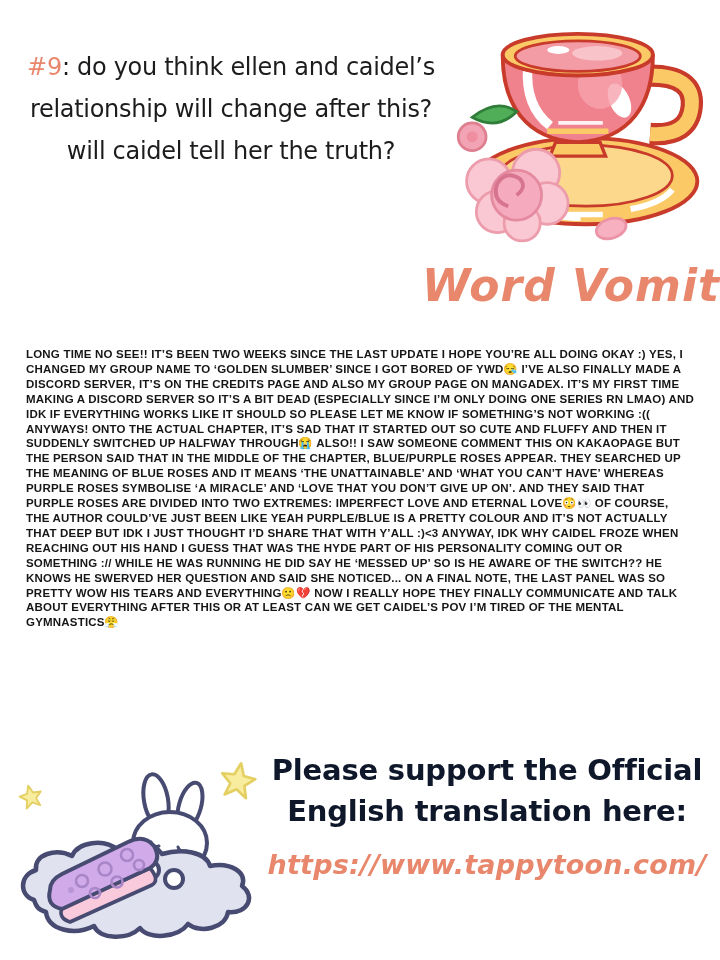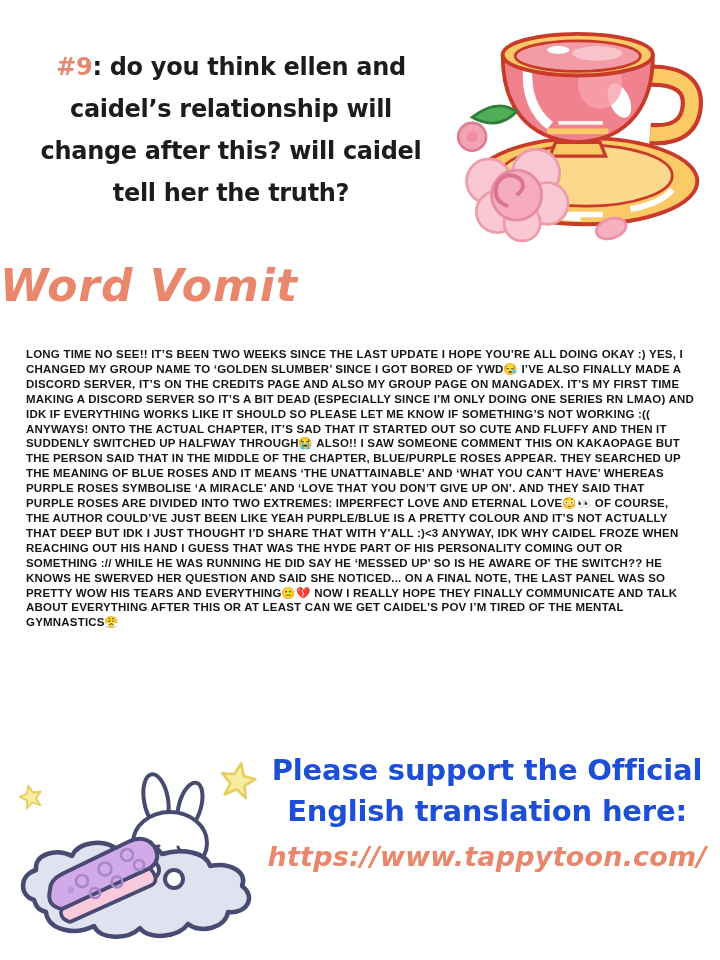--- a/index.html
+++ b/index.html
@@ -3,49 +3,49 @@
 <meta charset="utf-8">
 <style>
   html,body { margin:0; padding:0; background:#ffffff; }
   .page {
     position:relative; width:720px; height:960px; background:#ffffff;
     overflow:hidden; font-family:"DejaVu Sans", sans-serif; color:#1c1c1e;
   }
   
   .question {
     position:absolute; left:18px; top:46px; width:426px;
-    text-align:center; font-weight:bold; font-size:24px; line-height:42px;
+    text-align:center; font-weight:normal; font-size:24px; line-height:42px;
     letter-spacing:-0.3px; color:#1c1c1e;
   }
   .question .num { color:#e8876c; }
   
   .teacup-wrap { position:absolute; left:436px; top:8px; width:278px; height:238px; }
   
   .title {
-    position:absolute; left:0; top:260px; width:720px; text-align:left;
+    position:absolute; left:0; top:260px; width:720px; text-align:right;
     font-size:44px; font-weight:bold; font-style:italic; color:#e8876c;
     letter-spacing:1px;
   }
   
   .body-text {
     position:absolute; left:26px; top:347px; width:668px;
     text-align:left; font-family:"Liberation Sans", sans-serif;
     font-weight:bold; font-size:11.5px; line-height:14.9px;
     letter-spacing:0.2px; color:#161618;
   }
   
   .bunny-wrap { position:absolute; left:4px; top:740px; width:276px; height:216px; }
   
   .support { position:absolute; left:262px; top:750px; width:450px; text-align:center; }
   .support-heading {
-    font-size:29px; font-weight:bold; line-height:41px; color:#1d4ed8;
+    font-size:29px; font-weight:bold; line-height:41px; color:#0f172a;
     letter-spacing:-0.2px;
   }
   .support-url {
-    margin-top:5px; font-size:27px; font-weight:bold; font-style:italic;
+    margin-top:13px; font-size:27px; font-weight:bold; font-style:italic;
     line-height:39px; color:#e8876c; letter-spacing:0.2px;
   }
 </style>
 </head>
 <body>
 
 <div class="page">
 
   <div class="question">
     <span class="num">#9</span><span>: do you think ellen and caidel’s relationship will change after this? will caidel tell her the truth?</span>

